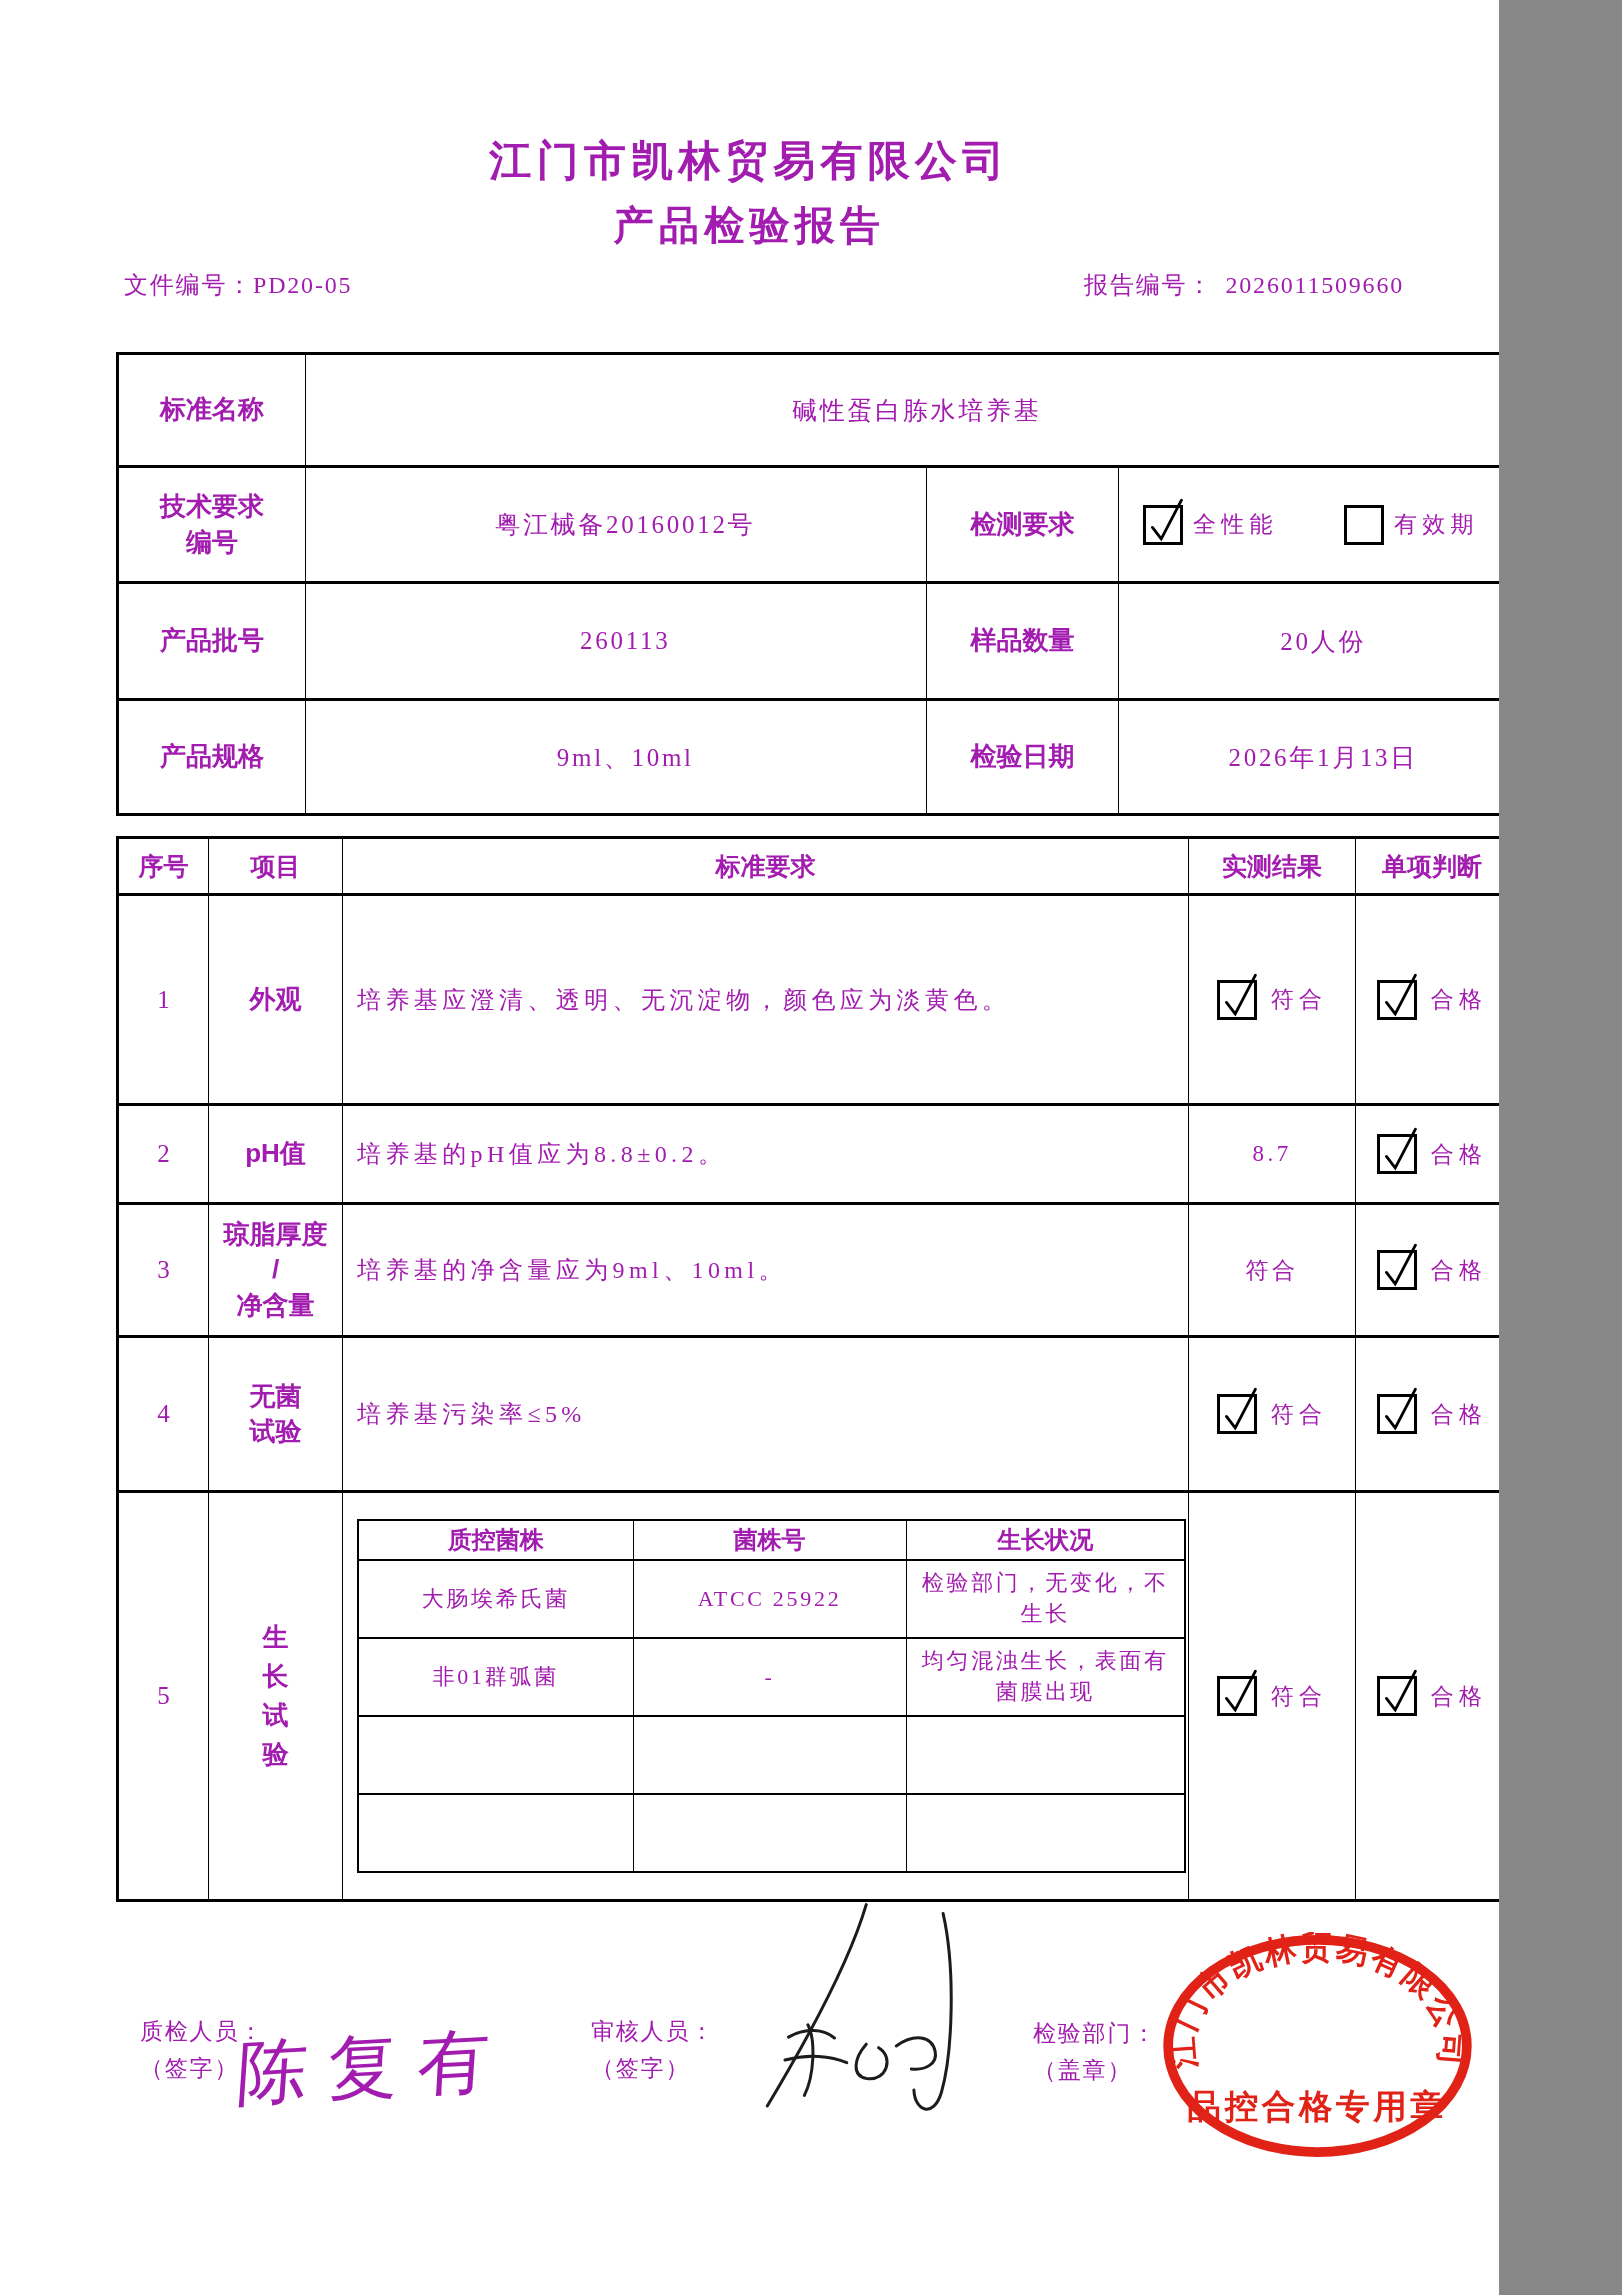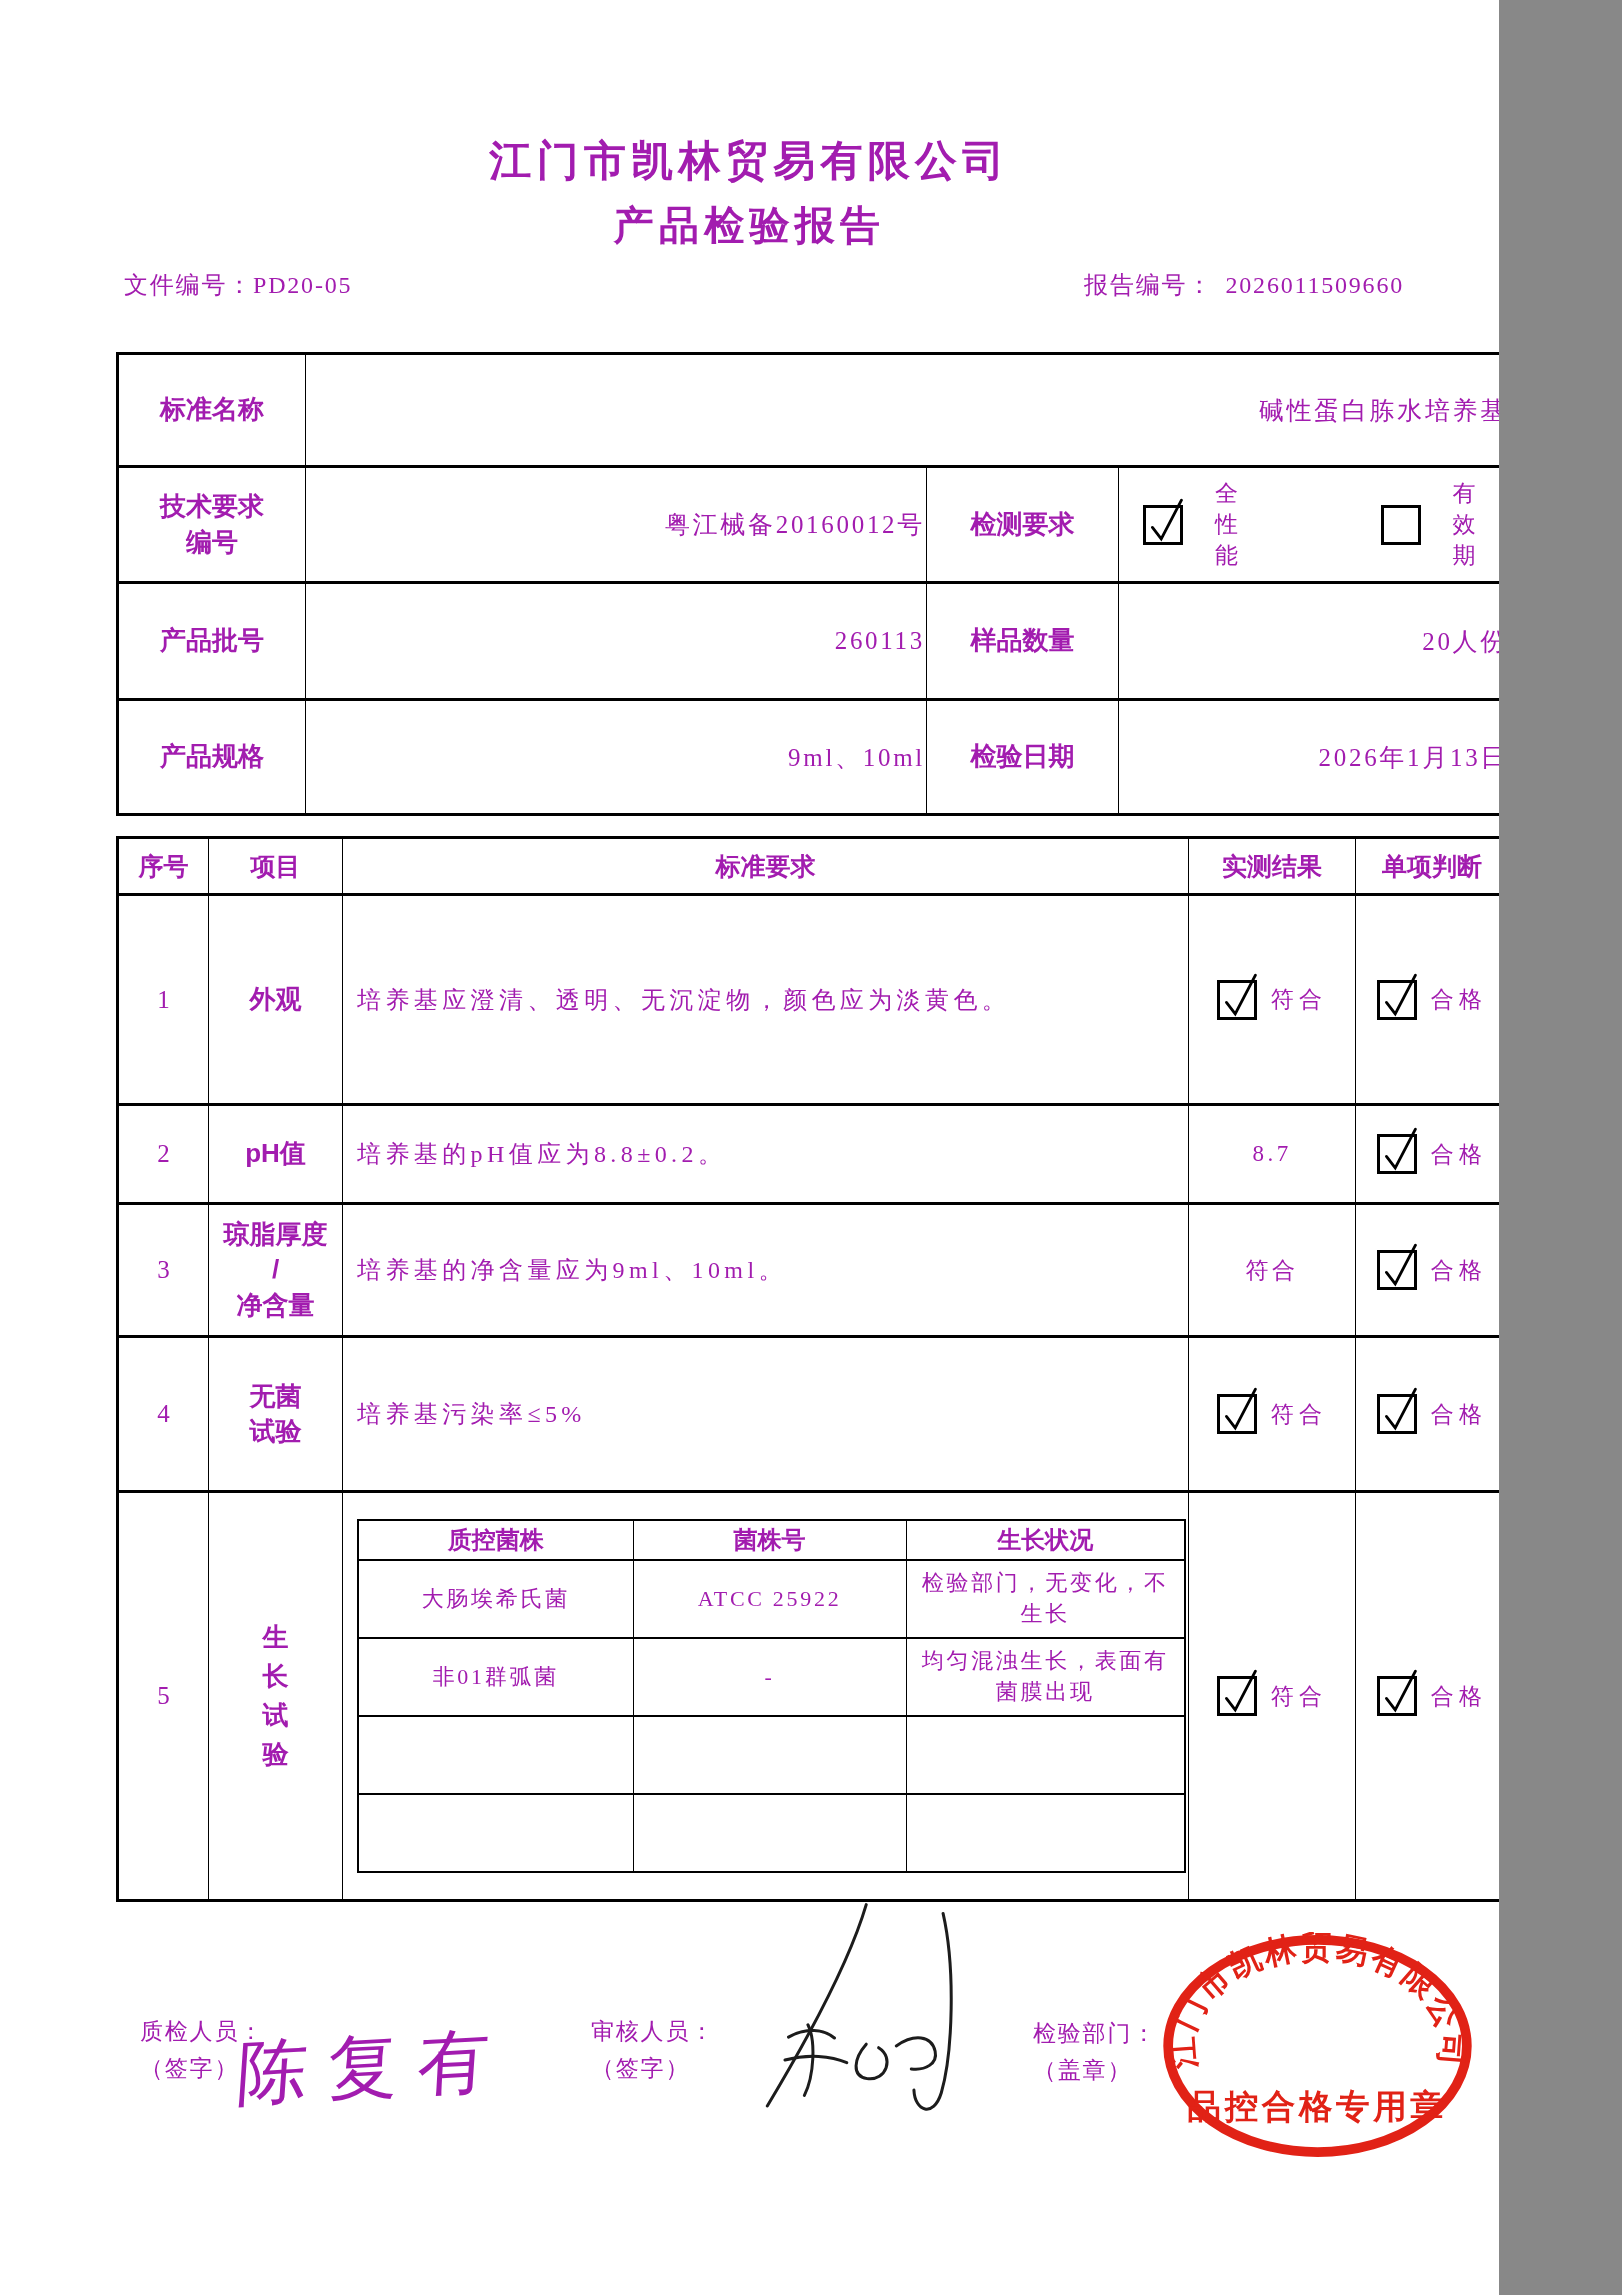--- a/index.html
+++ b/index.html
@@ -18,29 +18,29 @@
   .meta-right .val{margin-left:12.4px;}
 
   table{border-collapse:collapse;table-layout:fixed;}
   .doc-table{position:absolute;left:116px;width:1393px;border:3.5px solid #000;}
   .info-table{top:352px;}
   .test-table{top:836px;}
   .doc-table td{border:1.8px solid #000;border-top-width:3.5px;border-bottom-width:3.5px;
                 vertical-align:middle;overflow:hidden;}
   .label-cell{font-family:"Liberation Sans","DejaVu Sans",sans-serif;font-weight:bold;
               font-size:26px;text-align:center;white-space:pre-line;line-height:1.35;}
-  .value-cell{font-size:25px;text-align:right;padding-left:19.5px;letter-spacing:2.7px;}
+  .value-cell{font-size:25px;text-align:center;padding-left:19.5px;letter-spacing:2.7px;}
   .head-cell{font-family:"Liberation Sans","DejaVu Sans",sans-serif;font-weight:bold;
              font-size:25px;text-align:center;}
   .num-cell{font-size:25px;text-align:center;}
   .req-cell{font-size:24px;text-align:left;padding-left:14px;letter-spacing:4.4px;line-height:1.5;}
   .center-cell{font-size:23px;text-align:center;letter-spacing:3.5px;}
 
   .check-group{display:flex;align-items:center;justify-content:center;gap:14px;}
-  .check-group.start{justify-content:flex-start;padding-left:23px;gap:32px;}
+  .check-group.start{justify-content:flex-start;padding-left:23px;gap:10px;}
   .opt-gap{width:46px;flex:0 0 auto;}
   .checkbox{position:relative;width:34px;height:34px;border:3.5px solid #000;flex:0 0 auto;}
   .checkbox svg{position:absolute;left:0px;top:-14px;overflow:visible;}
   .chk-label{font-size:23px;letter-spacing:5.3px;}
 
   .growth-table{width:827px;margin-left:14px;border:2.7px solid #000;}
   .growth-table td{border:1.8px solid #000;border-top-width:2.7px;border-bottom-width:2.7px;
                    vertical-align:middle;overflow:hidden;}
   .g-head{font-family:"Liberation Sans","DejaVu Sans",sans-serif;font-weight:bold;
           font-size:24px;text-align:center;}

